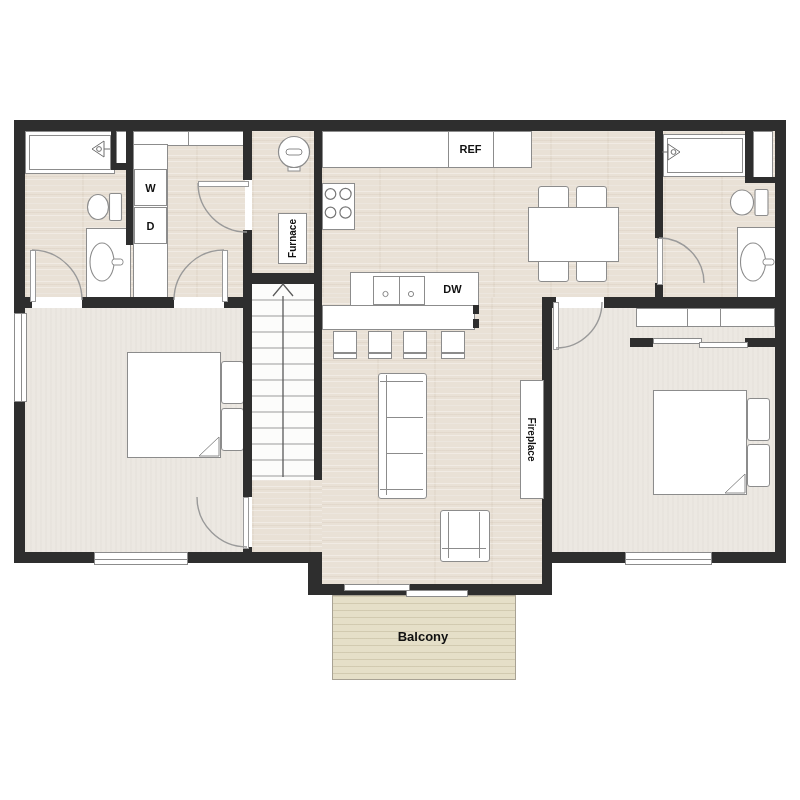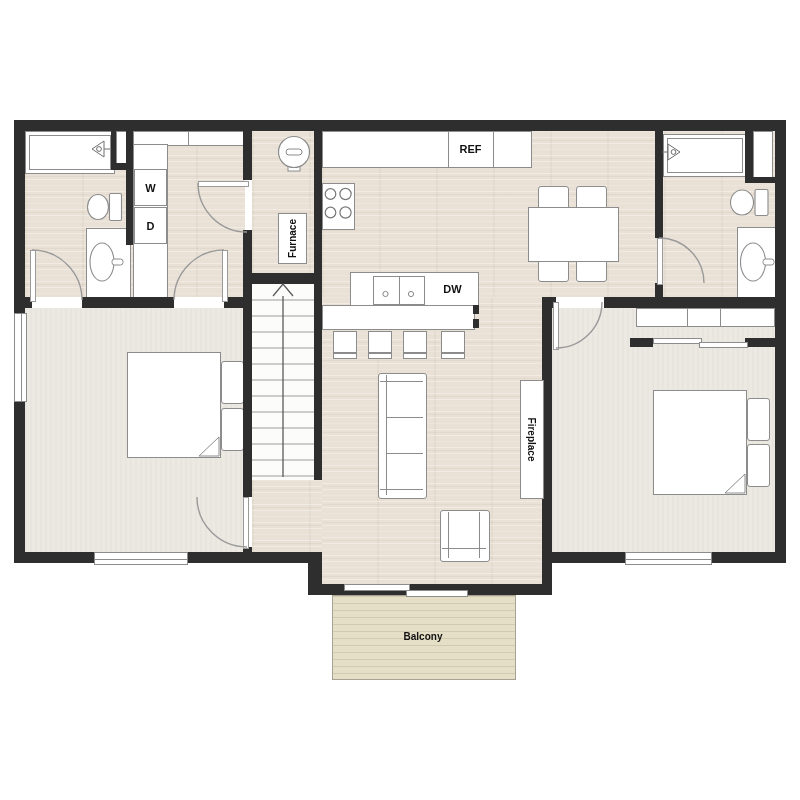--- a/index.html
+++ b/index.html
@@ -21,21 +21,21 @@
   .window .mull-v{position:absolute;top:0;bottom:0;left:50%;width:1px;background:#8c8c8c;}
   .leaf{position:absolute;background:#fff;border:1px solid #9a9a9a;z-index:5;}
   .slider{position:absolute;background:#fff;border:1px solid #8c8c8c;z-index:5;}
   .stairs{position:absolute;background:#fcfcfb;z-index:1;}
   .deck{position:absolute;z-index:1;background-color:#e5dfc8;border:1px solid #a8a294;
     background-image:repeating-linear-gradient(180deg, rgba(140,128,92,.22) 0 1px, rgba(0,0,0,0) 1px 7px);}
   svg.overlay{position:absolute;left:0;top:0;z-index:6;}
   .lbl{position:absolute;z-index:7;display:flex;align-items:center;justify-content:center;
        color:#111;font-weight:700;pointer-events:none;}
   .lbl span{white-space:nowrap;}
-  .f11{font-size:11px;} .f10{font-size:10px;} .f12{font-size:10px;}
+  .f11{font-size:11px;} .f10{font-size:10px;} .f12{font-size:13px;}
   .rotccw span{transform:rotate(-90deg);display:block;}
   .rotcw span{transform:rotate(90deg);display:block;}
 </style>
 </head>
 <body>
 
 <div id="plan">
 
   <div class="wood" style="left:25px;top:131px;width:220px;height:166px;"></div>
   <div class="wood" style="left:252px;top:131px;width:62px;height:142px;"></div>

